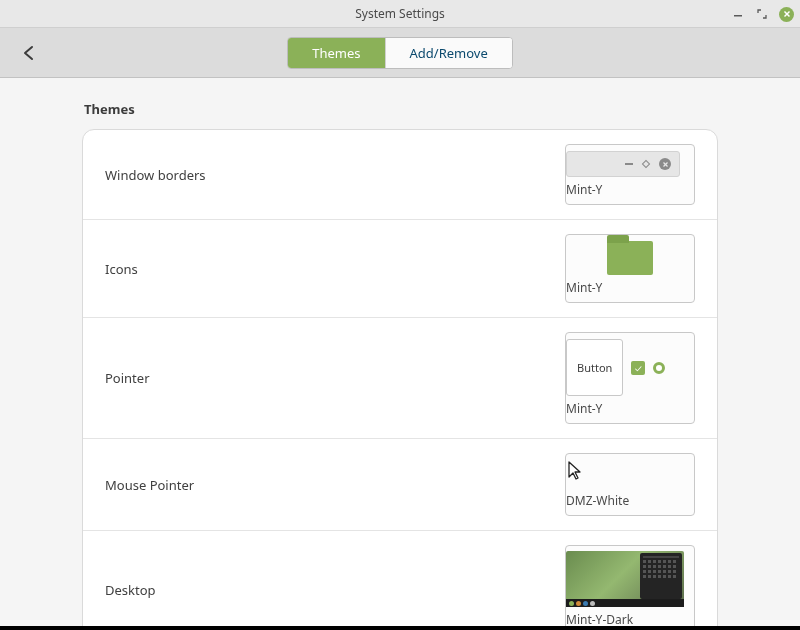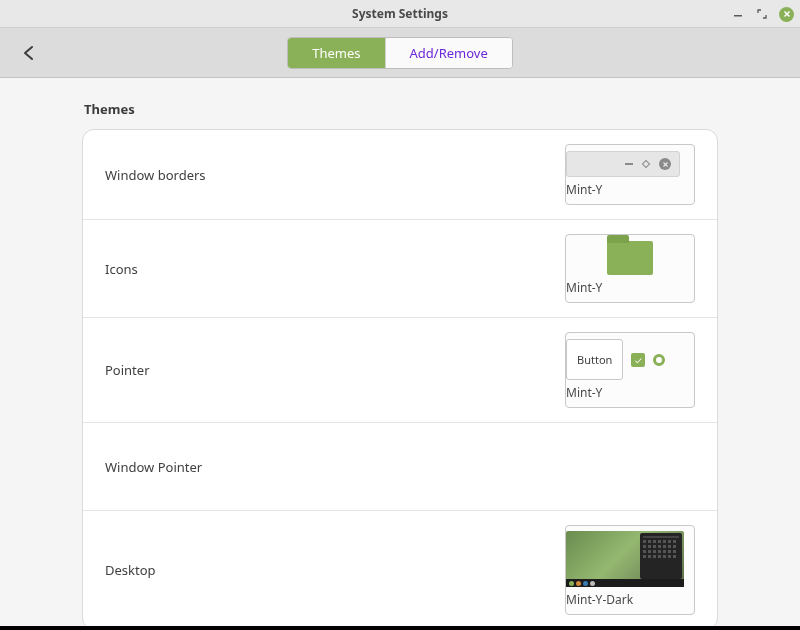--- a/index.html
+++ b/index.html
@@ -15,21 +15,21 @@
   .titlebar {
     height: 28px;
     background: #e8e8e8;
     border-bottom: 1px solid #cfcfcf;
     display: flex;
     align-items: center;
     justify-content: center;
     position: relative;
   }
   .titlebar .title {
-    font-weight: 700;
+    font-weight: 400;
     color: #4a4a4a;
     font-size: 12px;
   }
   .window-controls {
     position: absolute;
     right: 6px;
     top: 0;
     height: 28px;
     display: flex;
     align-items: center;
@@ -78,21 +78,21 @@
     margin: 0 auto;
     display: flex;
     border: 1px solid #bdbdbd;
     border-radius: 4px;
     overflow: hidden;
     background: #fff;
   }
   .tab {
     padding: 6px 24px;
     font-size: 13px;
-    color: #6d28d9;
+    color: #0c4a6e;
     background: #fafafa;
     border-right: 1px solid #d0d0d0;
     cursor: pointer;
   }
   .tab:last-child { border-right: none; }
   .tab.active {
     background: #8bb158;
     color: #fff;
   }
   .content {
@@ -190,21 +190,21 @@
   .controls-prev {
     display: flex;
     align-items: center;
     gap: 8px;
     padding-top: 6px;
   }
   .mini-btn {
     border: 1px solid #c8c8c8;
     background: #fff;
     border-radius: 3px;
-    padding: 12px 10px;
+    padding: 20px 10px;
     font-size: 11px;
     color: #404040;
   }
   .chk {
     width: 14px; height: 14px; background:#8bb158; border-radius:2px;
     display:flex;align-items:center;justify-content:center;color:#fff;font-size:10px;
   }
   .radio {
     width: 12px; height: 12px; border-radius:50%;
     border: 3px solid #8bb158; background:#fff;
@@ -319,21 +319,29 @@
         <div class="controls-prev">
           <div class="mini-btn">Button</div>
           <div class="chk">✓</div>
           <div class="radio"></div>
         </div>
         <div class="picker-label">Mint-Y</div>
       </div>
     </div>
 
     <div class="row">
-      <div class="row-label">Window Pointer</div>
+      <div class="row-label">Mouse Pointer</div>
+      <div class="theme-picker">
+        <div class="cursor-prev">
+          <svg width="18" height="22" viewBox="0 0 18 22">
+              <path d="M3 2 L3 17 L7 13 L10 19 L12 18 L9 12 L14 12 Z" fill="#fff" stroke="#222" stroke-width="1.3" stroke-linejoin="round"></path>
+            </svg>
+        </div>
+        <div class="picker-label">DMZ-White</div>
+      </div>
     </div>
 
     <div class="row">
       <div class="row-label">Desktop</div>
       <div class="theme-picker wide">
         <div class="desk-prev">
           <div class="desk-cal">
             <div class="cal-line"></div>
             <div class="cal-dots">
               <div class="cd"></div>

